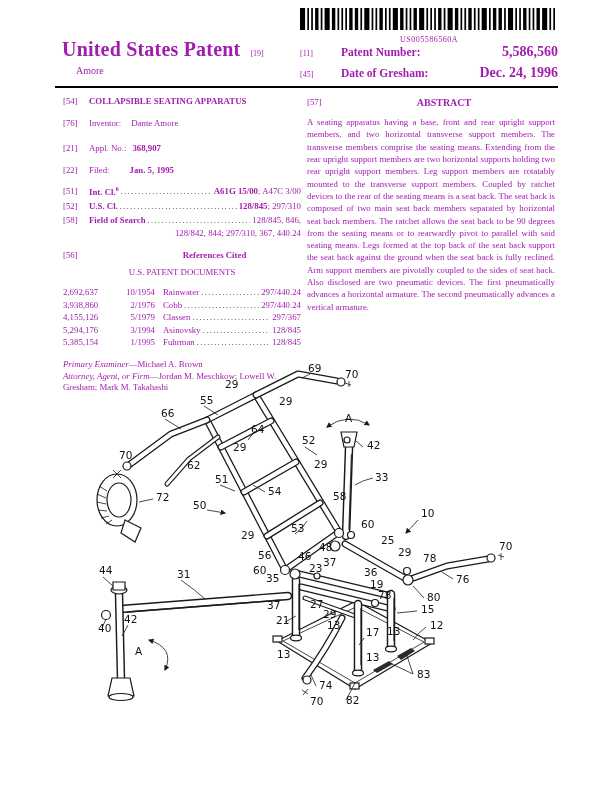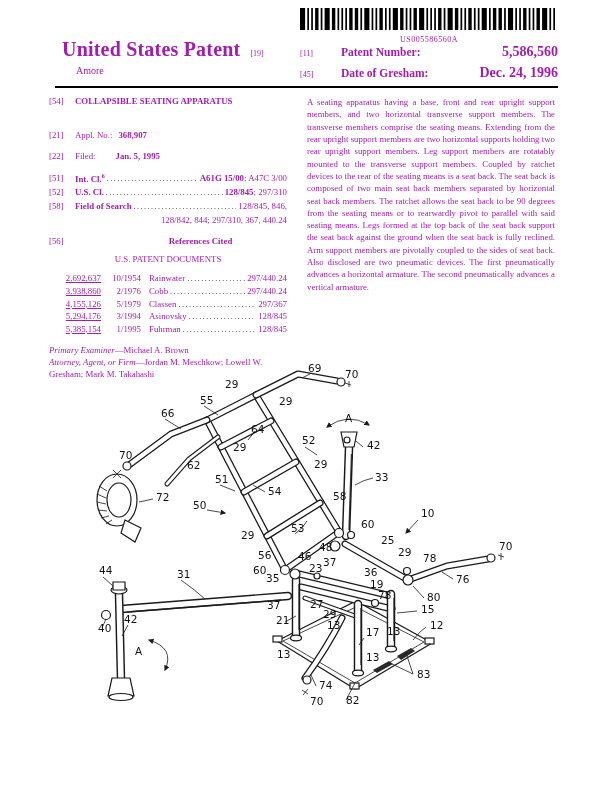--- a/index.html
+++ b/index.html
@@ -14,36 +14,36 @@
   #hdr-title-tag{font-size:8px;margin-left:6px;}
   #hdr-surname{font-size:10px;margin-top:4px;margin-left:14px;}
   #hdr-right{position:absolute;left:300px;top:44px;width:258px;font-size:11px;}
   .hr-row{display:flex;align-items:baseline;margin-bottom:5px;}
   .hr-tag{font-size:8px;width:41px;}
   .hr-label{font-weight:bold;font-size:11.5px;}
   .hr-val{margin-left:auto;font-weight:bold;font-size:14px;}
   #hdr-rule{position:absolute;left:55px;top:86px;width:503px;border-top:2px solid #000;}
 
   
-  #col-left{position:absolute;left:49px;top:96px;width:238px;font-size:8.8px;line-height:1.32;}
+  #col-left{position:absolute;left:63px;top:96px;width:238px;font-size:8.8px;line-height:1.32;}
   #col-right{position:absolute;left:307px;top:96px;width:248px;font-size:8.8px;line-height:1.4;}
   .tagrow{display:flex;margin-bottom:2px;}
   .tag{width:26px;flex:0 0 26px;}
   .lbl{white-space:nowrap;}
   .b{font-weight:bold;}
   .i{font-style:italic;}
   .leader{flex:1;overflow:hidden;white-space:nowrap;color:#111;margin:0 2px;}
   .leader::after{content:"..................................................................";letter-spacing:1.5px;font-size:8px;}
   .val{white-space:nowrap;}
   .gap-s{height:8px;}.gap-m{height:12px;}
   .fos2{text-align:right;margin-bottom:2px;}
   #refs-cited{display:flex;margin:10px 0 6px;gap:39px;}
   #uspd{text-align:center;margin-bottom:8px;font-size:8.8px;}
   .ref-row{display:flex;margin-bottom:1px;}
-  .ref-num{width:52px;text-align:right;flex:0 0 52px;text-decoration:underline;}
+  .ref-num{width:52px;flex:0 0 52px;}
   .ref-date{width:40px;text-align:right;flex:0 0 40px;}
   .ref-name{margin-left:8px;white-space:nowrap;}
   .ref-cls{text-align:right;white-space:nowrap;}
   #examiner-block{margin-top:10px;}
   #abstract-head{display:flex;margin-bottom:6px;}
   #abstract-head .sp{flex:1;text-align:center;font-weight:bold;font-size:10px;}
   #abstract-text{text-align:justify;}
   #claims-line{text-align:center;font-weight:bold;margin-top:28px;font-size:9.5px;}
 
   
@@ -142,20 +142,25 @@
     </div>
   </div>
   <div id="hdr-rule"></div>
 
   <div id="col-left">
     <div class="tagrow">
       <span class="tag">[54]</span>
       <span class="b">COLLAPSIBLE SEATING APPARATUS</span>
     </div>
     <div class="gap-s"></div>
+    <div class="tagrow">
+      <span class="tag">[76]</span>
+      <span class="lbl">Inventor:</span>
+      <span class="val" style="margin-left:10px">Dante Amore</span>
+    </div>
     <div class="gap-m"></div>
     <div class="tagrow">
       <span class="tag">[21]</span>
       <span class="lbl">Appl. No.:</span>
       <span class="val b" style="margin-left:6px">368,907</span>
     </div>
     <div class="gap-s"></div>
     <div class="tagrow">
       <span class="tag">[22]</span>
       <span class="lbl">Filed:</span>
@@ -224,20 +229,24 @@
       <span class="ref-cls">128/845</span>
     </div>
 
     <div id="examiner-block">
       <div><span class="i">Primary Examiner</span><span>—Michael A. Brown</span></div>
       <div><span class="i">Attorney, Agent, or Firm</span><span>—Jordan M. Meschkow; Lowell W. Gresham; Mark M. Takahashi</span></div>
     </div>
   </div>
 
   <div id="col-right">
+    <div id="abstract-head">
+      <span class="tag">[57]</span>
+      <span class="sp">ABSTRACT</span>
+    </div>
     <div id="abstract-text">A seating apparatus having a base, front and rear upright support members, and two horizontal transverse support members. The transverse members comprise the seating means. Extending from the rear upright support members are two horizontal supports holding two rear upright support members. Leg support members are rotatably mounted to the transverse support members. Coupled by ratchet devices to the rear of the seating means is a seat back. The seat back is composed of two main seat back members separated by horizontal seat back members. The ratchet allows the seat back to be 90 degrees from the seating means or to rearwardly pivot to parallel with said seating means. Legs formed at the top back of the seat back support the seat back against the ground when the seat back is fully reclined. Arm support members are pivotally coupled to the sides of seat back. Also disclosed are two pneumatic devices. The first pneumatically advances a horizontal armature. The second pneumatically advances a vertical armature.</div>
   </div>
 
   <svg id="figure" viewBox="0 0 500 430">
     <defs>
       <marker id="ah" viewBox="0 0 10 10" refX="8" refY="5" markerWidth="7" markerHeight="7" orient="auto-start-reverse">
         <path d="M0,0 L10,5 L0,10 z" fill="#1a1a1a"></path>
       </marker>
     </defs>
 

